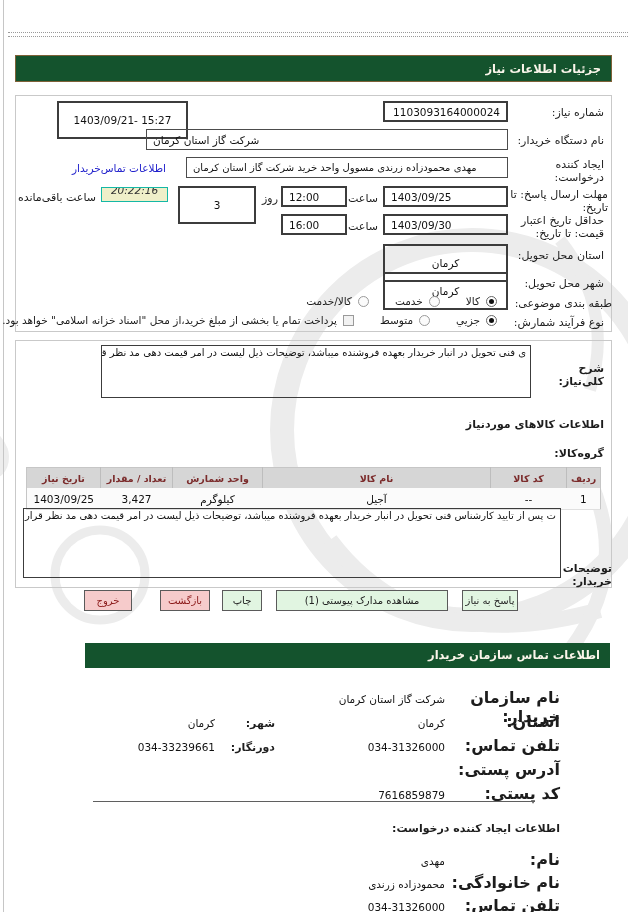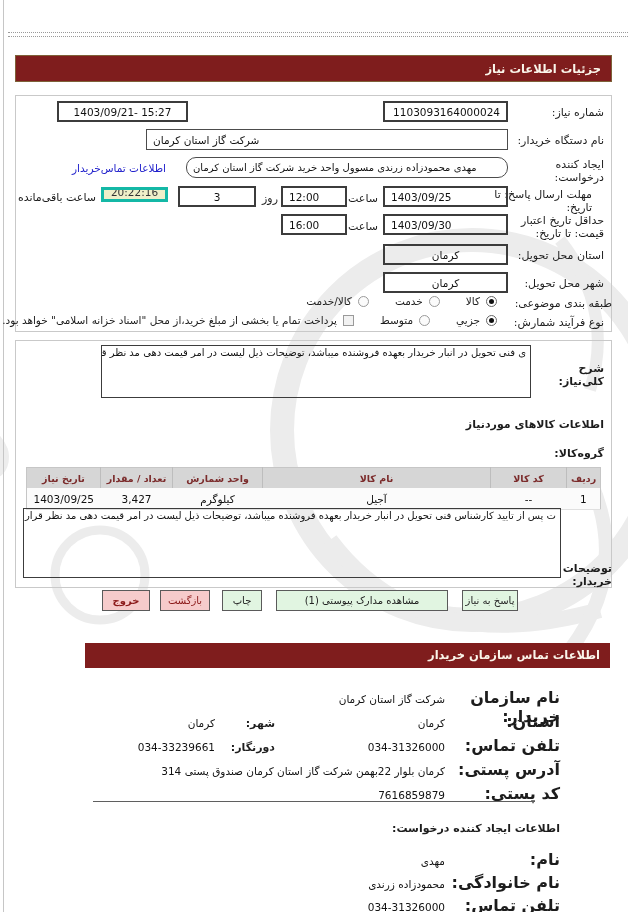--- a/index.html
+++ b/index.html
@@ -2,34 +2,34 @@
 <html lang="fa" dir="rtl"><head>
 <meta charset="utf-8">
 <style>
   html,body{margin:0;padding:0;background:#fff;}
   body{font-family:"DejaVu Sans","Liberation Sans",sans-serif;}
   .page{position:relative;width:628px;height:912px;background:#fff;overflow:hidden;direction:rtl;}
   .layer{position:absolute;inset:0;z-index:1;}
   .wm{position:absolute;inset:0;z-index:0;}
   .window-edge{position:absolute;left:3px;top:0;bottom:0;width:1px;background:#c6c6c6;}
   .dotted-sep{position:absolute;top:32px;left:8px;right:0;height:3px;border-top:1px dotted #9a9a9a;border-bottom:1px dotted #9a9a9a;}
-  .bar{position:absolute;height:25px;background:#7f1d1d;color:#faf5ea;font-size:11.5px;font-weight:bold;line-height:25px;padding-right:10px;box-sizing:border-box;}
+  .bar{position:absolute;height:25px;background:#14532d;color:#faf5ea;font-size:11.5px;font-weight:bold;line-height:25px;padding-right:10px;box-sizing:border-box;}
   .bar1{top:55px;right:16px;width:597px;height:27px;line-height:27px;border:1px solid #7e6138;}
   .bar2{top:643px;right:18px;width:525px;}
   .fbox{position:absolute;right:16px;width:597px;border:1px solid #c9c9c9;background:transparent;box-sizing:border-box;}
   .box1{top:95px;height:237px;}
   .box2{top:340px;height:248px;}
   .lbl{position:absolute;font-size:11px;color:#1d1d1d;text-align:right;line-height:13px;}
   .blbl{font-weight:bold;}
   .inp{position:absolute;border:1px solid #4c4c4c;height:21px;box-sizing:border-box;font-size:10.5px;color:#111;display:flex;align-items:center;justify-content:flex-end;padding:0 6px;white-space:nowrap;overflow:hidden;}
   .inp2{border-width:2px;border-color:#3c3c3c;}
-  .cen{justify-content:center;padding:0 2px;}
+  .cen{justify-content:center;padding:17px 2px;}
   .ltr{direction:ltr;unicode-bidi:embed;}
   .link{position:absolute;color:#2222CC;font-size:10.5px;white-space:nowrap;cursor:pointer;}
-  .remain{position:absolute;background:#EFEFC9;border:3px solid #14b8a6;height:15px;width:67px;overflow:hidden;box-sizing:border-box;text-align:center;}
+  .remain{position:absolute;background:#EFEFC9;border:1px solid #14b8a6;height:15px;width:67px;overflow:hidden;box-sizing:border-box;text-align:center;font-style:italic;}
   .remain span{display:block;font-size:10.5px;color:#333;margin-top:-4px;}
   .optrow{position:absolute;display:flex;align-items:center;gap:6px;}
   .radio{width:11px;height:11px;border-radius:50%;border:1px solid #9a9a9a;background:#fbfbfb;box-sizing:border-box;position:relative;flex:0 0 auto;}
   .radio.sel{border-color:#666;background:#fff;}
   .radio.sel::after{content:"";position:absolute;left:2px;top:2px;width:5px;height:5px;border-radius:50%;background:#111;}
   .chk{width:11px;height:11px;border:1px solid #9a9a9a;background:#f2f2f2;box-sizing:border-box;flex:0 0 auto;}
   .optlbl{font-size:10.5px;color:#1d1d1d;white-space:nowrap;text-align:right;}
   .gap{width:14px;flex:0 0 auto;}
   .tarea{position:absolute;border:1px solid #3c3c3c;box-sizing:border-box;font-size:10px;color:#111;padding:1px 4px;overflow:hidden;white-space:nowrap;text-align:right;background:transparent;}
   .heading{position:absolute;font-size:11px;font-weight:bold;color:#1d1d1d;}
@@ -75,24 +75,24 @@
     <div class="fbox box1"></div>
 
     <div class="lbl" style="top:106px;right:24px;width:105px;">شماره نیاز:</div>
     <div class="inp inp2 ltr" style="top:101px;right:120px;width:125px;">1103093164000024</div>
     <div class="inp inp2 cen ltr" style="top:101px;right:440px;width:131px;">1403/09/21- 15:27</div>
 
     <div class="lbl" style="top:134px;right:24px;width:105px;">نام دستگاه خریدار:</div>
     <div class="inp" style="top:129px;right:120px;width:362px;">شرکت گاز استان کرمان</div>
 
     <div class="lbl" style="top:158px;right:24px;width:80px;">ایجاد کننده درخواست:</div>
-    <div class="inp" style="top:157px;right:120px;width:322px;font-size:10px;border-radius:10px;">مهدی محمودزاده زرندی مسوول واحد خرید شرکت گاز استان کرمان</div>
+    <div class="inp" style="top:157px;right:120px;width:322px;font-size:10px;">مهدی محمودزاده زرندی مسوول واحد خرید شرکت گاز استان کرمان</div>
     <div class="link" style="top:162px;right:462px;">اطلاعات تماس‌خریدار</div>
 
-    <div class="lbl" style="top:188px;right:36px;width:105px;">مهلت ارسال پاسخ: تا تاریخ:</div>
+    <div class="lbl" style="top:188px;right:20px;width:105px;">مهلت ارسال پاسخ: تا تاریخ:</div>
     <div class="inp inp2" style="top:186px;right:120px;width:125px;">1403/09/25</div>
     <div class="lbl" style="top:192px;right:250px;width:30px;">ساعت</div>
     <div class="inp inp2" style="top:186px;right:281px;width:66px;">12:00</div>
     <div class="lbl" style="top:192px;right:350px;width:20px;">روز</div>
     <div class="inp inp2 cen" style="top:186px;right:372px;width:78px;">3</div>
     <div class="remain" style="top:187px;right:460px;">
         <span>20:22:16</span>
       </div>
     <div class="lbl" style="top:191px;right:532px;width:80px;white-space:nowrap;">ساعت باقی‌مانده</div>
 
@@ -169,21 +169,21 @@
       </tbody>
     </table>
 
     <div class="lbl blbl" style="top:562px;right:16px;width:50px;">توضیحات خریدار:</div>
     <div class="tarea" style="top:508px;right:67px;width:538px;height:70px;">ت پس از تایید کارشناس فنی تحویل در انبار خریدار بعهده فروشنده میباشد، توضیحات ذیل لیست در امر قیمت دهی مد نظر قرار گیرد</div>
 
     <div class="btn green" style="right:110px;width:56px;">پاسخ به نیاز</div>
     <div class="btn green" style="right:180px;width:172px;">مشاهده مدارک پیوستی (1)</div>
     <div class="btn green" style="right:366px;width:40px;">چاپ</div>
     <div class="btn pink" style="right:418px;width:50px;">بازگشت</div>
-    <div class="btn pink" style="right:478px;width:48px;font-weight:bold;">خروج</div>
+    <div class="btn pink" style="right:496px;width:48px;font-weight:normal;">خروج</div>
 
     <div class="bar bar2">
       <span>اطلاعات تماس سازمان خریدار</span>
     </div>
 
     <div class="crow" style="top:688px;">
       <span class="clbl">نام سازمان خریدار:</span>
       <span class="cval">شرکت گاز استان کرمان</span>
     </div>
     <div class="crow" style="top:712px;">
@@ -193,21 +193,20 @@
       <span class="cval2">کرمان</span>
     </div>
     <div class="crow" style="top:736px;">
       <span class="clbl">تلفن تماس:</span>
       <span class="cval ltr" style="text-align:right;">034-31326000</span>
       <span class="clbl2">دورنگار:</span>
       <span class="cval2 ltr" style="text-align:right;">034-33239661</span>
     </div>
     <div class="crow" style="top:760px;">
       <span class="clbl">آدرس پستی:</span>
-      <span class="cval wide">کرمان بلوار 22بهمن شرکت گاز استان کرمان صندوق پستی 314</span>
     </div>
     <div class="crow" style="top:784px;">
       <span class="clbl">کد پستی:</span>
       <span class="cval ltr" style="text-align:right;">7616859879</span>
     </div>
 
     <div class="hr"></div>
 
     <div class="heading" style="top:822px;right:68px;">اطلاعات ایجاد کننده درخواست:</div>
     <div class="crow" style="top:850px;">

